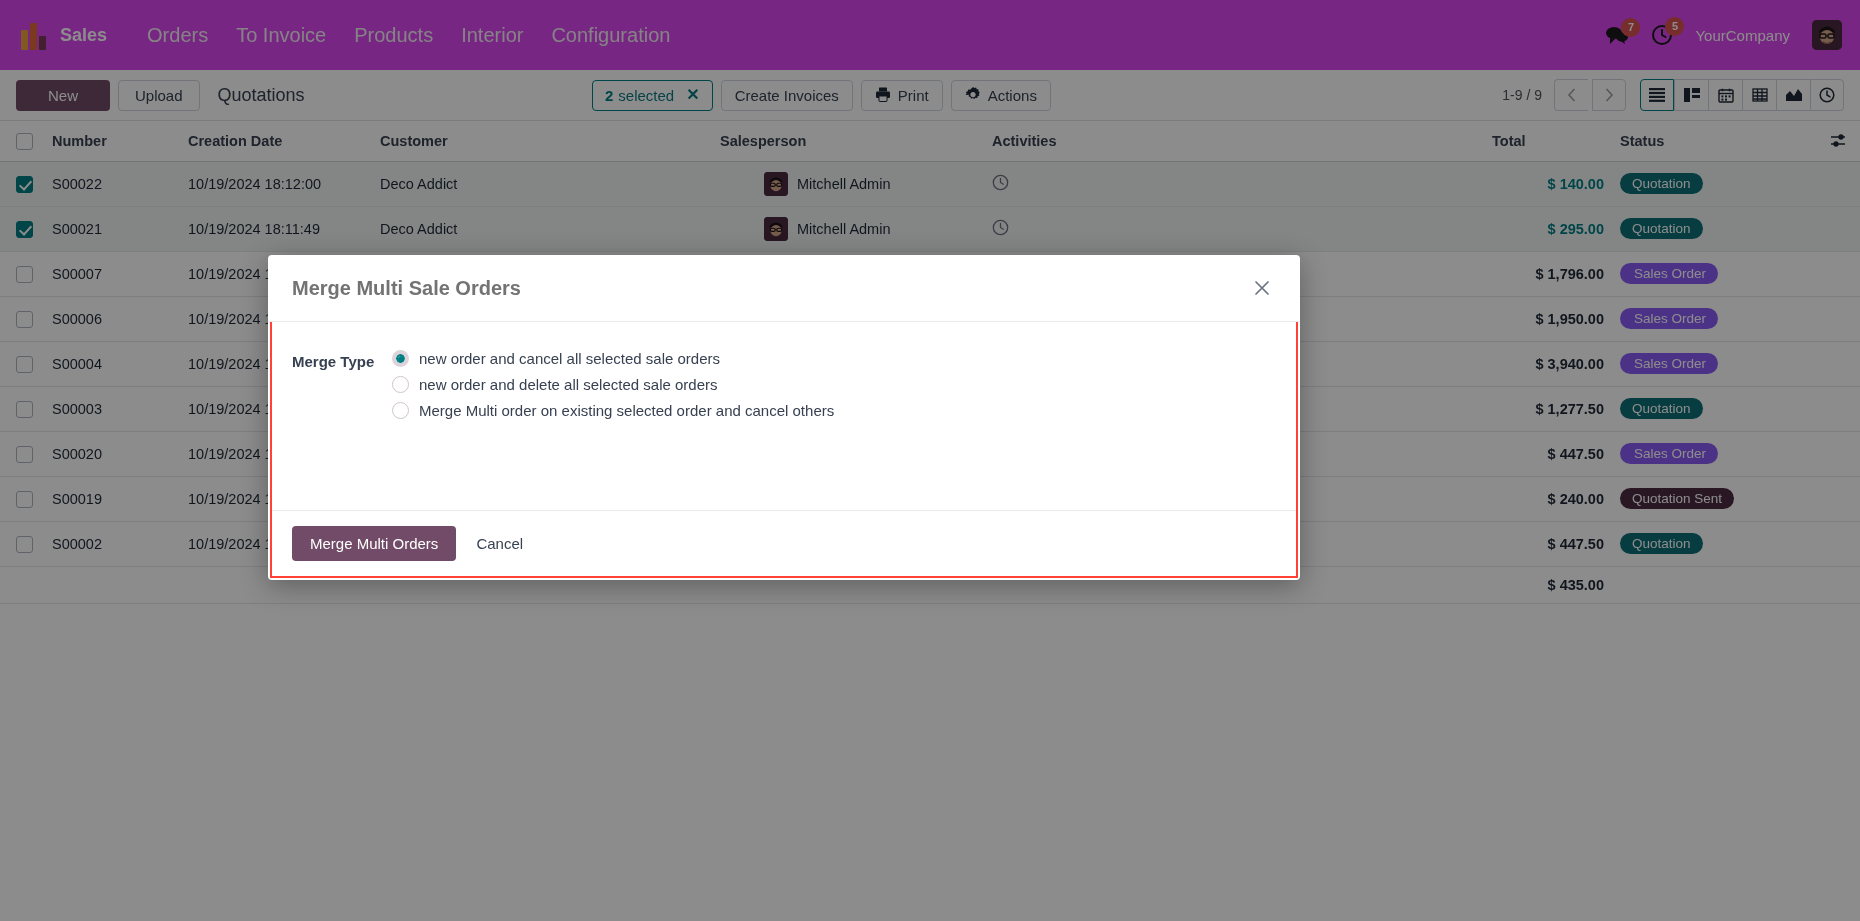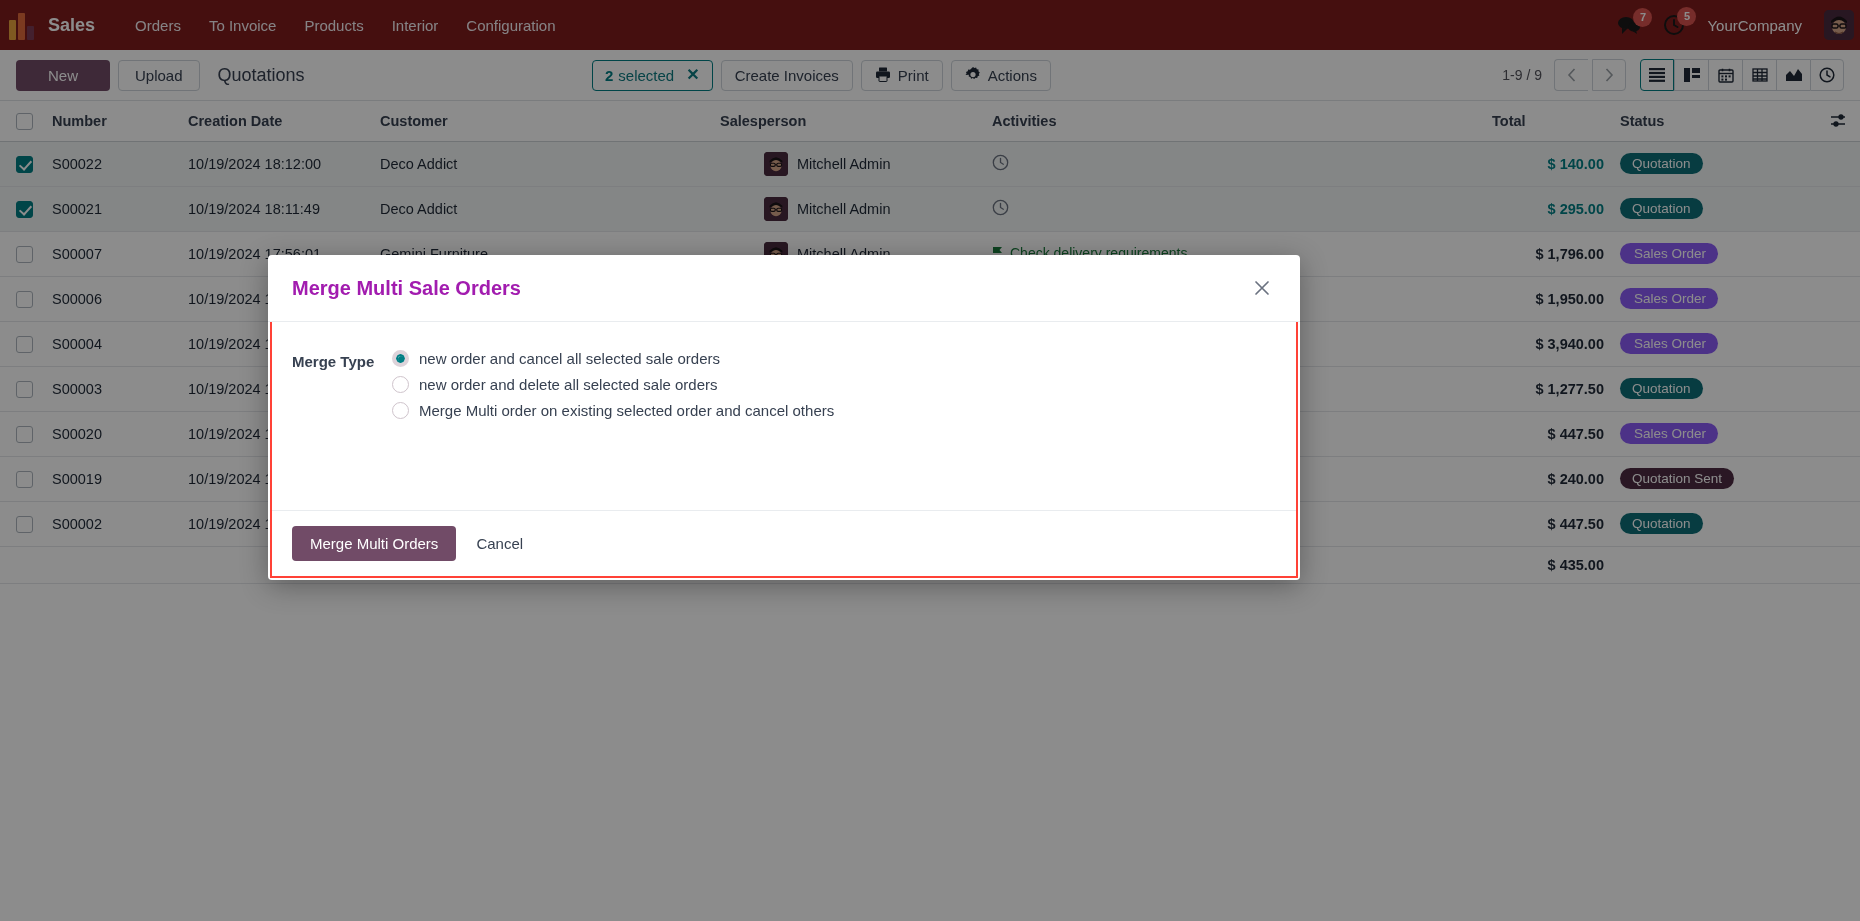--- a/index.html
+++ b/index.html
@@ -23,25 +23,25 @@
   }
   #dim-overlay {
     position: absolute;
     inset: 0;
     background: rgba(0,0,0,0.45);
     z-index: 500;
   }
 
   
   #navbar {
-    height: 50px;
-    background: #7f1d1d;
+    height: 70px;
+    background: #d946ef;
     display: flex;
     align-items: center;
-    padding: 0 6px;
+    padding: 0 18px;
     color: #ffffff;
     position: relative;
     z-index: 5;
   }
   .brand-logo {
     width: 30px; height: 30px;
     display: flex; align-items: flex-end; justify-content: center;
     gap: 2px;
     margin-right: 12px;
   }
@@ -51,21 +51,21 @@
   .bl3 { height: 14px; background: #7a3b54; }
 
   .nav-app-name {
     font-size: 18px;
     font-weight: 600;
     margin-right: 26px;
     white-space: nowrap;
   }
   .nav-menu { display: flex; align-items: center; gap: 0; }
   .nav-menu-item {
-    font-size: 15px;
+    font-size: 20px;
     padding: 6px 14px;
     border-radius: 3px;
     cursor: pointer;
     white-space: nowrap;
     color: #f3eef2;
   }
 
   .nav-right {
     margin-left: auto;
     display: flex;
@@ -320,21 +320,21 @@
   }
   .modal-header {
     display: flex;
     align-items: center;
     padding: 19px 24px;
     border-bottom: 1px solid #e9ecef;
   }
   .modal-title {
     font-size: 20px;
     font-weight: 600;
-    color: #a21caf;
+    color: #737373;
   }
   .modal-close {
     margin-left: auto;
     cursor: pointer;
     color: #6b7280;
     display: flex;
     align-items: center;
     justify-content: center;
     width: 28px; height: 28px;
   }

